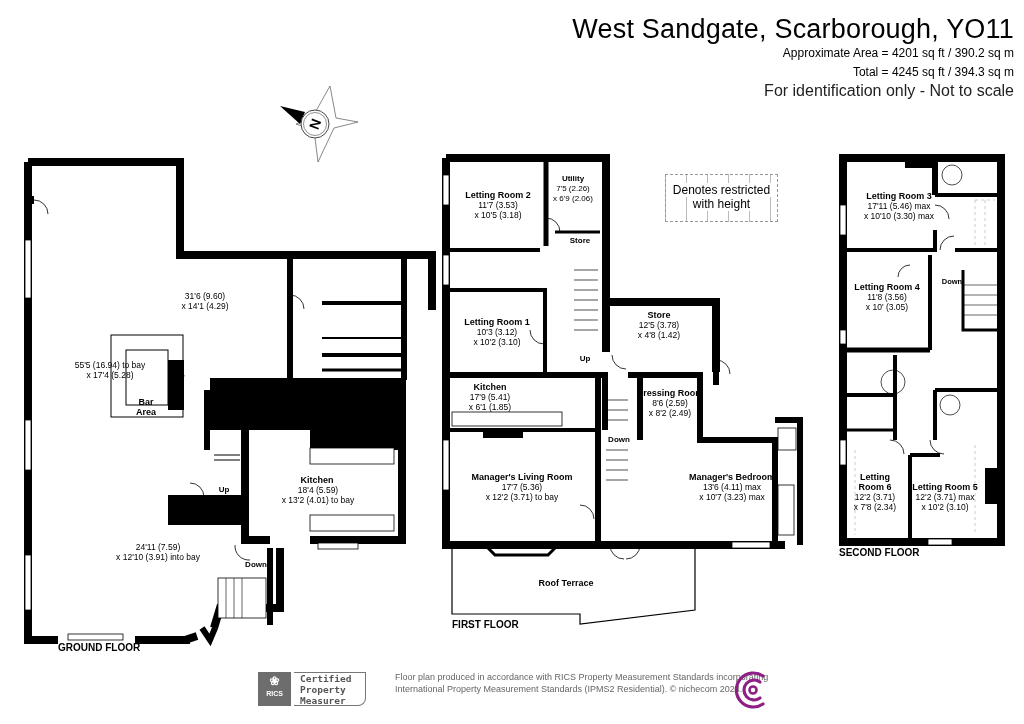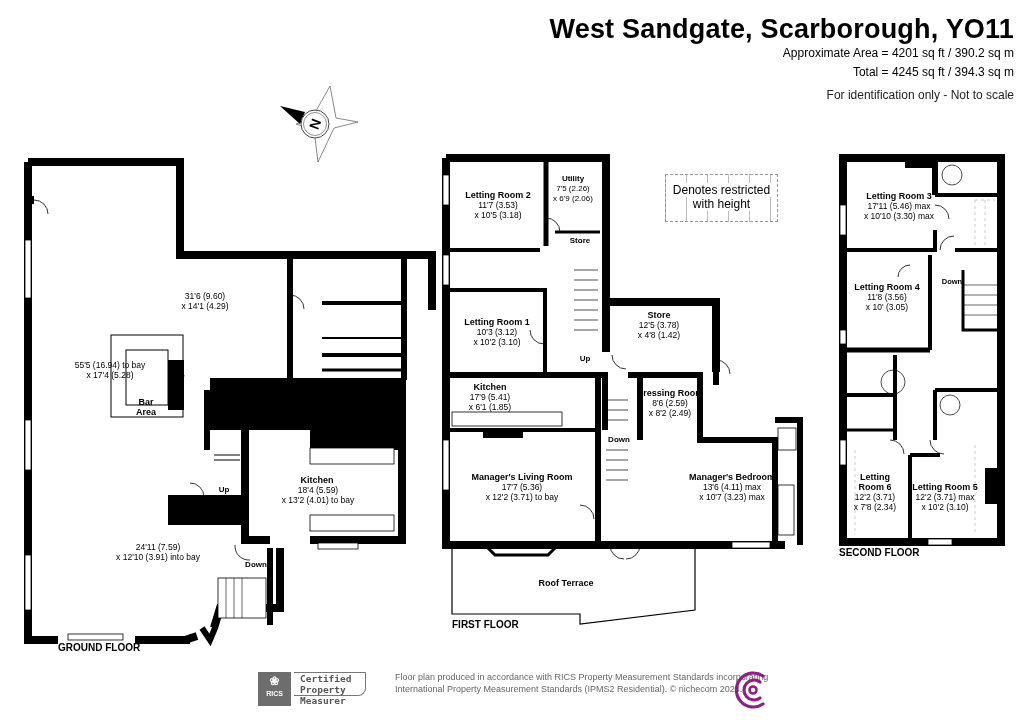--- a/index.html
+++ b/index.html
@@ -1,29 +1,29 @@
 <!DOCTYPE html>
 <html><head>
 <meta charset="utf-8">
 <style>
   html,body{margin:0;padding:0;background:#ffffff;}
   body{width:1024px;height:724px;position:relative;overflow:hidden;font-family:"Liberation Sans",sans-serif;color:#000;}
   .header{position:absolute;right:10px;top:14px;text-align:right;}
-  .title{font-size:27px;font-weight:bold;letter-spacing:0.2px;line-height:30px;}
+  .title{font-size:27px;font-weight:normal;letter-spacing:0.2px;line-height:30px;}
   .area-line{font-size:12px;line-height:19px;}
-  .note{font-size:12px;margin-top:6px;color:#222;}
+  .note{font-size:16px;color:#222;}
   svg{position:absolute;left:0;top:0;}
   .lbl{font-family:"Liberation Sans",sans-serif;fill:#000;}
   .rn{font-size:9px;font-weight:bold;}
   .dim{font-size:8.5px;}
   .floor-label{font-size:10px;font-weight:bold;}
   .footer{position:absolute;left:258px;top:668px;width:520px;height:50px;}
   .rics-logo{position:absolute;left:0;top:4px;width:33px;height:34px;background:#6d6d6d;color:#fff;font-size:7px;font-weight:bold;text-align:center;}
   .rics-logo .gl{font-size:12px;line-height:18px;}
-  .cpm{position:absolute;left:36px;top:4px;width:72px;height:24px;border:1px solid #777;border-left:none;border-radius:0 0 8px 0;font-family:"DejaVu Sans Mono",monospace;font-size:9.5px;font-weight:bold;color:#555;line-height:11px;padding-left:6px;box-sizing:border-box;}
+  .cpm{position:absolute;left:36px;top:4px;width:72px;height:34px;border:1px solid #777;border-left:none;border-radius:0 0 8px 0;font-family:"DejaVu Sans Mono",monospace;font-size:9.5px;font-weight:bold;color:#555;line-height:11px;padding-left:6px;box-sizing:border-box;}
   .cpm-line{display:block;}
   .legal{position:absolute;left:137px;top:4px;font-size:9px;line-height:11.5px;color:#666;width:430px;}
   .legal span{display:block;white-space:nowrap;}
   .niche{position:absolute;left:475px;top:0;width:40px;height:44px;}
   .restricted{position:absolute;left:665px;top:174px;width:113px;height:48px;border:1px dashed #999;font-size:12px;font-weight:normal;text-align:center;line-height:14px;padding-top:8px;box-sizing:border-box;
     background-image:linear-gradient(90deg, transparent 20px, #bbb 20px, #bbb 21px, transparent 21px);background-size:21px 100%;}
   .restricted span{background:#fff;display:inline-block;padding:0 1px;}
 </style>
 </head>
 <body>

